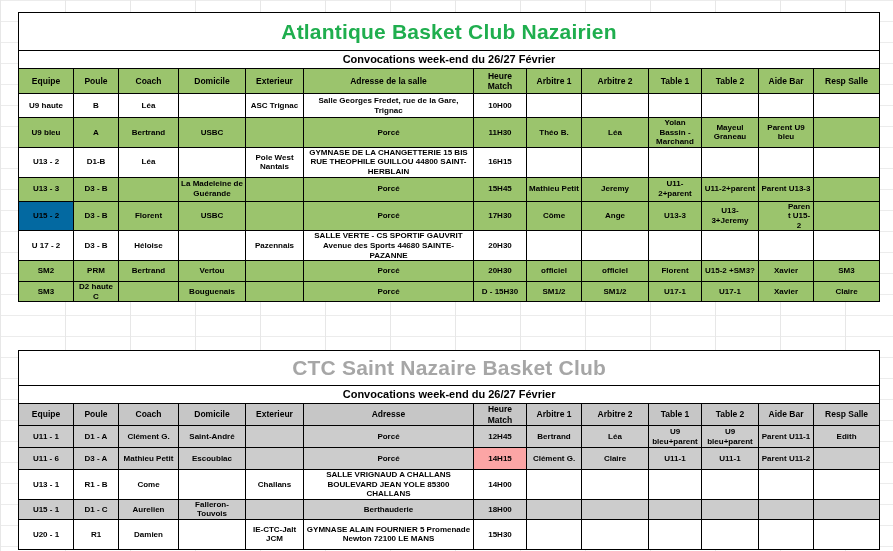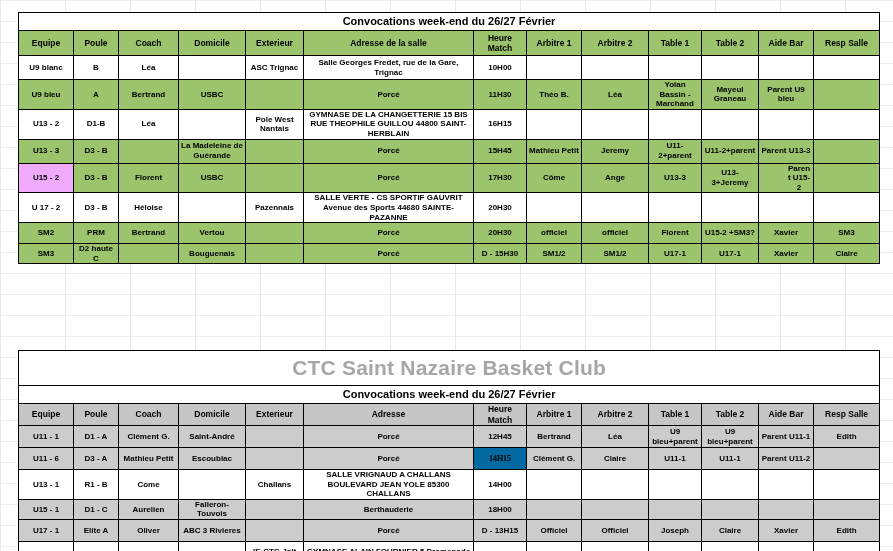--- a/index.html
+++ b/index.html
@@ -44,40 +44,43 @@
         <col style="width: 170px;">
         <col style="width: 53px;">
         <col style="width: 55px;">
         <col style="width: 67px;">
         <col style="width: 53px;">
         <col style="width: 57px;">
         <col style="width: 55px;">
         <col style="width: 66px;">
       </colgroup>
       <tbody>
+        <tr style="height: 38px;">
+          <td colspan="13" class="title-cell" style="color: rgb(31, 174, 78);">Atlantique Basket Club Nazairien</td>
+        </tr>
         <tr style="height: 18px;">
           <td colspan="13" class="subtitle-cell">Convocations week-end du 26/27 Février</td>
         </tr>
         <tr style="height: 25px;">
           <td class="hdr" style="background-color: rgb(155, 196, 109);">Equipe</td>
           <td class="hdr" style="background-color: rgb(155, 196, 109);">Poule</td>
           <td class="hdr" style="background-color: rgb(155, 196, 109);">Coach</td>
           <td class="hdr" style="background-color: rgb(155, 196, 109);">Domicile</td>
           <td class="hdr" style="background-color: rgb(155, 196, 109);">Exterieur</td>
           <td class="hdr" style="background-color: rgb(155, 196, 109);">Adresse de la salle</td>
           <td class="hdr" style="background-color: rgb(155, 196, 109);">Heure Match</td>
           <td class="hdr" style="background-color: rgb(155, 196, 109);">Arbitre 1</td>
           <td class="hdr" style="background-color: rgb(155, 196, 109);">Arbitre 2</td>
           <td class="hdr" style="background-color: rgb(155, 196, 109);">Table 1</td>
           <td class="hdr" style="background-color: rgb(155, 196, 109);">Table 2</td>
           <td class="hdr" style="background-color: rgb(155, 196, 109);">Aide Bar</td>
           <td class="hdr" style="background-color: rgb(155, 196, 109);">Resp Salle</td>
         </tr>
         <tr style="height: 24px;">
-          <td>U9 blanc</td>
+          <td>U9 haute</td>
           <td>B</td>
           <td>Léa</td>
           <td></td>
           <td>ASC Trignac</td>
           <td>Salle Georges Fredet, rue de la Gare, Trignac</td>
           <td>10H00</td>
           <td></td>
           <td></td>
           <td></td>
           <td></td>
@@ -123,21 +126,21 @@
           <td style="background-color: rgb(155, 196, 109);">Porcé</td>
           <td style="background-color: rgb(155, 196, 109);">15H45</td>
           <td style="background-color: rgb(155, 196, 109);">Mathieu Petit</td>
           <td style="background-color: rgb(155, 196, 109);">Jeremy</td>
           <td style="background-color: rgb(155, 196, 109);">U11-2+parent</td>
           <td style="background-color: rgb(155, 196, 109);">U11-2+parent</td>
           <td style="background-color: rgb(155, 196, 109);">Parent U13-3</td>
           <td style="background-color: rgb(155, 196, 109);"></td>
         </tr>
         <tr style="height: 21px;">
-          <td style="background-color: #f0abfc; margin-top: 48px;">U15 - 2</td>
+          <td style="background-color: #0369a1; margin-top: 48px;">U15 - 2</td>
           <td style="background-color: rgb(155, 196, 109);">D3 - B</td>
           <td style="background-color: rgb(155, 196, 109);">Florent</td>
           <td style="background-color: rgb(155, 196, 109);">USBC</td>
           <td style="background-color: rgb(155, 196, 109);"></td>
           <td style="background-color: rgb(155, 196, 109);">Porcé</td>
           <td style="background-color: rgb(155, 196, 109);">17H30</td>
           <td style="background-color: rgb(155, 196, 109);">Côme</td>
           <td style="background-color: rgb(155, 196, 109); margin-top: 38px;">Ange</td>
           <td style="background-color: rgb(155, 196, 109);">U13-3</td>
           <td style="background-color: rgb(155, 196, 109);">U13-3+Jeremy</td>
@@ -246,21 +249,21 @@
           <td style="background-color: rgb(204, 204, 204);">Parent U11-1</td>
           <td style="background-color: rgb(204, 204, 204);">Edith</td>
         </tr>
         <tr style="height: 22px;">
           <td style="background-color: rgb(204, 204, 204);">U11 - 6</td>
           <td style="background-color: rgb(204, 204, 204);">D3 - A</td>
           <td style="background-color: rgb(204, 204, 204);">Mathieu Petit</td>
           <td style="background-color: rgb(204, 204, 204);">Escoublac</td>
           <td style="background-color: rgb(204, 204, 204);"></td>
           <td style="background-color: rgb(204, 204, 204);">Porcé</td>
-          <td style="background-color: #0369a1; font-family: Liberation Serif, serif;">14H15</td>
+          <td style="background-color: #fca5a5;">14H15</td>
           <td style="background-color: rgb(204, 204, 204);">Clément G.</td>
           <td style="background-color: rgb(204, 204, 204);">Claire</td>
           <td style="background-color: rgb(204, 204, 204);">U11-1</td>
           <td style="background-color: rgb(204, 204, 204);">U11-1</td>
           <td style="background-color: rgb(204, 204, 204);">Parent U11-2</td>
           <td style="background-color: rgb(204, 204, 204);"></td>
         </tr>
         <tr style="height: 23px;">
           <td>U13 - 1</td>
           <td>R1 - B</td>
@@ -284,35 +287,20 @@
           <td style="background-color: rgb(204, 204, 204);"></td>
           <td style="background-color: rgb(204, 204, 204);">Berthauderie</td>
           <td style="background-color: rgb(204, 204, 204);">18H00</td>
           <td style="background-color: rgb(204, 204, 204);"></td>
           <td style="background-color: rgb(204, 204, 204);"></td>
           <td style="background-color: rgb(204, 204, 204);"></td>
           <td style="background-color: rgb(204, 204, 204);"></td>
           <td style="background-color: rgb(204, 204, 204);"></td>
           <td style="background-color: rgb(204, 204, 204);"></td>
         </tr>
-        <tr style="height: 22px;">
-          <td style="background-color: rgb(204, 204, 204);">U17 - 1</td>
-          <td style="background-color: rgb(204, 204, 204);">Elite A</td>
-          <td style="background-color: rgb(204, 204, 204);">Oliver</td>
-          <td style="background-color: rgb(204, 204, 204);">ABC 3 Rivieres</td>
-          <td style="background-color: rgb(204, 204, 204);"></td>
-          <td style="background-color: rgb(204, 204, 204);">Porcé</td>
-          <td style="background-color: rgb(204, 204, 204);">D - 13H15</td>
-          <td style="background-color: rgb(204, 204, 204);">Officiel</td>
-          <td style="background-color: rgb(204, 204, 204);">Officiel</td>
-          <td style="background-color: rgb(204, 204, 204);">Joseph</td>
-          <td style="background-color: rgb(204, 204, 204);">Claire</td>
-          <td style="background-color: rgb(204, 204, 204);">Xavier</td>
-          <td style="background-color: rgb(204, 204, 204);">Edith</td>
-        </tr>
         <tr style="height: 30px;">
           <td>U20 - 1</td>
           <td>R1</td>
           <td>Damien</td>
           <td></td>
           <td>IE-CTC-Jalt JCM</td>
           <td>GYMNASE ALAIN FOURNIER 5 Promenade Newton 72100 LE MANS</td>
           <td>15H30</td>
           <td></td>
           <td></td>

